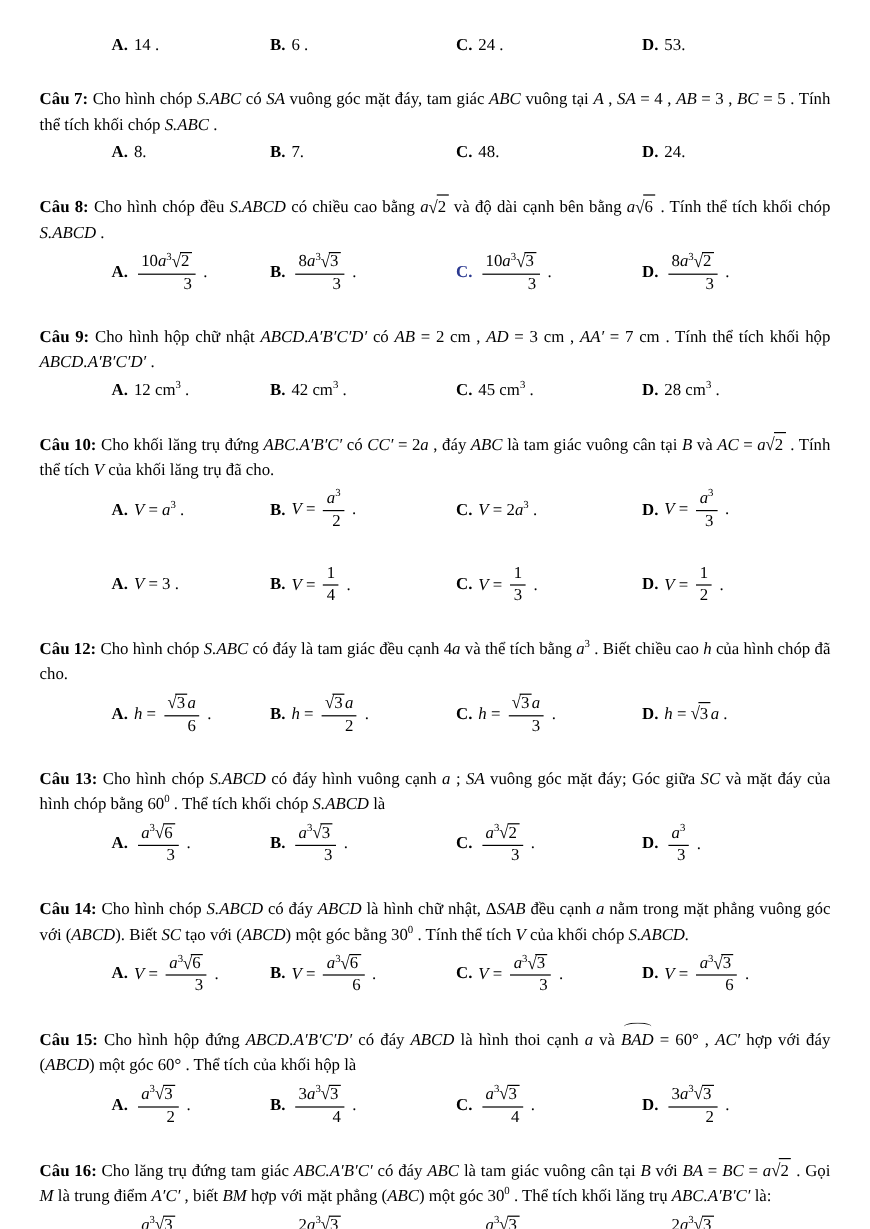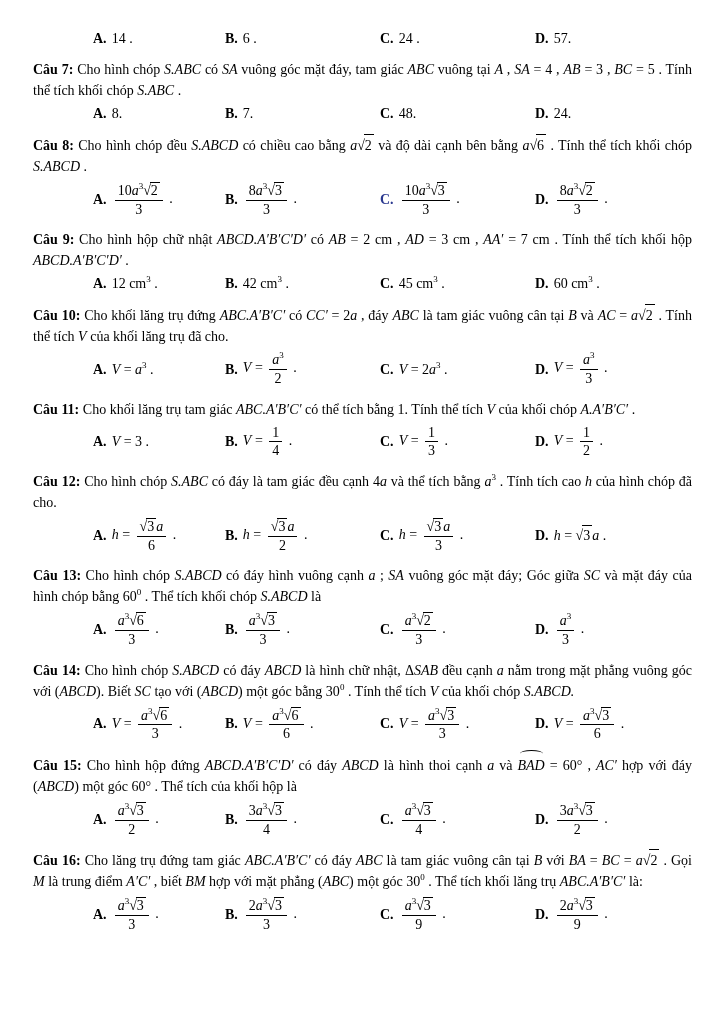--- a/index.html
+++ b/index.html
@@ -3,40 +3,40 @@
 <meta charset="utf-8">
 <style>
   html,body{margin:0;padding:0;}
   body{
     width:725px;height:1024px;background:#ffffff;color:#000;
     font-family:"Liberation Serif", serif;
     font-size:14px;
     overflow:hidden;
   }
   .page{padding:26px 33px 0 33px;}
-  .q{margin-top:10px;}
+  .q{margin-top:24px;}
   .q-body{text-align:justify;line-height:21px;margin:0;}
   .q-num{font-weight:bold;}
   .t{font-style:normal;}
   .m{font-style:italic;}
   sup{font-size:9px;line-height:0;vertical-align:super;}
   
   .opts-row{
     display:grid;
     grid-template-columns:132px 155px 155px auto;
     margin-left:60px;
     align-items:center;
     margin-top:3px;
     line-height:20px;
   }
   .opt{white-space:nowrap;display:flex;align-items:center;}
   .opt-label{font-weight:bold;margin-right:5px;}
   
   .frac{
-    display:inline-block;vertical-align:middle;text-align:center;
+    display:inline-block;vertical-align:middle;text-align:right;
     line-height:1.12;padding:0 2px;margin:2px 1px;
   }
   .frac .num{display:block;padding:0 3px 1px 3px;}
   .frac .den{display:block;border-top:1px solid #000;padding:1px 3px 0 3px;}
   
   .sqrt{white-space:nowrap;display:inline-block;}
   .sqrt .sign{display:inline-block;transform:scaleY(1.05);}
   .sqrt .rad{display:inline-block;border-top:1px solid #000;padding:0 2px 0 1px;margin-left:-1px;}
   
   .hat{position:relative;display:inline-block;padding-top:1px;}
@@ -58,21 +58,21 @@
       <div class="opt">
         <span class="opt-label">B.</span>
         <span class="opt-content"><span class="t">6 .</span></span>
       </div>
       <div class="opt">
         <span class="opt-label">C.</span>
         <span class="opt-content"><span class="t">24 .</span></span>
       </div>
       <div class="opt">
         <span class="opt-label">D.</span>
-        <span class="opt-content"><span class="t">57.</span></span>
+        <span class="opt-content"><span class="t">53.</span></span>
       </div>
     </div>
     <div class="q">
       <p class="q-body"><span class="q-num">Câu 7: </span><span class="t">Cho hình chóp </span><span class="m">S.ABC</span><span class="t"> có </span><span class="m">SA</span><span class="t"> vuông góc mặt đáy, tam giác </span><span class="m">ABC</span><span class="t"> vuông tại </span><span class="m">A</span><span class="t"> , </span><span class="m">SA</span><span class="t"> = 4 , </span><span class="m">AB</span><span class="t"> = 3 , </span><span class="m">BC</span><span class="t"> = 5 . Tính thể tích khối chóp </span><span class="m">S.ABC</span><span class="t"> .</span></p>
       <div class="opts-row">
         <div class="opt">
           <span class="opt-label">A.</span>
           <span class="opt-content"><span class="t">8.</span></span>
         </div>
         <div class="opt">
@@ -120,21 +120,21 @@
         <div class="opt">
           <span class="opt-label">B.</span>
           <span class="opt-content"><span class="t">42 cm</span><sup>3</sup><span class="t"> .</span></span>
         </div>
         <div class="opt">
           <span class="opt-label">C.</span>
           <span class="opt-content"><span class="t">45 cm</span><sup>3</sup><span class="t"> .</span></span>
         </div>
         <div class="opt">
           <span class="opt-label">D.</span>
-          <span class="opt-content"><span class="t">60 cm</span><sup>3</sup><span class="t"> .</span></span>
+          <span class="opt-content"><span class="t">28 cm</span><sup>3</sup><span class="t"> .</span></span>
         </div>
       </div>
     </div>
     <div class="q">
       <p class="q-body"><span class="q-num">Câu 10: </span><span class="t">Cho khối lăng trụ đứng </span><span class="m">ABC.A′B′C′</span><span class="t"> có </span><span class="m">CC′</span><span class="t"> = 2</span><span class="m">a</span><span class="t"> , đáy </span><span class="m">ABC</span><span class="t"> là tam giác vuông cân tại </span><span class="m">B</span><span class="t"> và </span><span class="m">AC</span><span class="t"> = </span><span class="m">a</span><span class="sqrt"><span class="sign">√</span><span class="rad"><span class="t">2</span></span></span><span class="t"> . Tính thể tích </span><span class="m">V</span><span class="t"> của khối lăng trụ đã cho.</span></p>
       <div class="opts-row">
         <div class="opt">
           <span class="opt-label">A.</span>
           <span class="opt-content"><span class="m">V</span><span class="t"> = </span><span class="m">a</span><sup>3</sup><span class="t"> .</span></span>
         </div>
@@ -146,42 +146,41 @@
           <span class="opt-label">C.</span>
           <span class="opt-content"><span class="m">V</span><span class="t"> = 2</span><span class="m">a</span><sup>3</sup><span class="t"> .</span></span>
         </div>
         <div class="opt">
           <span class="opt-label">D.</span>
           <span class="opt-content"><span class="m">V</span><span class="t"> = </span><span class="frac"><span class="num"><span class="m">a</span><sup>3</sup></span><span class="den"><span class="t">3</span></span></span><span class="t"> .</span></span>
         </div>
       </div>
     </div>
     <div class="q">
-      <p class="q-body"><span class="q-num">Câu 11: </span><span class="t">Cho khối lăng trụ tam giác </span><span class="m">ABC.A′B′C′</span><span class="t"> có thể tích bằng 1. Tính thể tích </span><span class="m">V</span><span class="t"> của khối chóp </span><span class="m">A.A′B′C′</span><span class="t"> .</span></p>
       <div class="opts-row">
         <div class="opt">
           <span class="opt-label">A.</span>
           <span class="opt-content"><span class="m">V</span><span class="t"> = 3 .</span></span>
         </div>
         <div class="opt">
           <span class="opt-label">B.</span>
           <span class="opt-content"><span class="m">V</span><span class="t"> = </span><span class="frac"><span class="num"><span class="t">1</span></span><span class="den"><span class="t">4</span></span></span><span class="t"> .</span></span>
         </div>
         <div class="opt">
           <span class="opt-label">C.</span>
           <span class="opt-content"><span class="m">V</span><span class="t"> = </span><span class="frac"><span class="num"><span class="t">1</span></span><span class="den"><span class="t">3</span></span></span><span class="t"> .</span></span>
         </div>
         <div class="opt">
           <span class="opt-label">D.</span>
           <span class="opt-content"><span class="m">V</span><span class="t"> = </span><span class="frac"><span class="num"><span class="t">1</span></span><span class="den"><span class="t">2</span></span></span><span class="t"> .</span></span>
         </div>
       </div>
     </div>
     <div class="q">
-      <p class="q-body"><span class="q-num">Câu 12: </span><span class="t">Cho hình chóp </span><span class="m">S.ABC</span><span class="t"> có đáy là tam giác đều cạnh 4</span><span class="m">a</span><span class="t"> và thể tích bằng </span><span class="m">a</span><sup>3</sup><span class="t"> . Tính tích cao </span><span class="m">h</span><span class="t"> của hình chóp đã cho.</span></p>
+      <p class="q-body"><span class="q-num">Câu 12: </span><span class="t">Cho hình chóp </span><span class="m">S.ABC</span><span class="t"> có đáy là tam giác đều cạnh 4</span><span class="m">a</span><span class="t"> và thể tích bằng </span><span class="m">a</span><sup>3</sup><span class="t"> . Biết chiều cao </span><span class="m">h</span><span class="t"> của hình chóp đã cho.</span></p>
       <div class="opts-row">
         <div class="opt">
           <span class="opt-label">A.</span>
           <span class="opt-content"><span class="m">h</span><span class="t"> = </span><span class="frac"><span class="num"><span class="sqrt"><span class="sign">√</span><span class="rad"><span class="t">3</span></span></span><span class="m">a</span></span><span class="den"><span class="t">6</span></span></span><span class="t"> .</span></span>
         </div>
         <div class="opt">
           <span class="opt-label">B.</span>
           <span class="opt-content"><span class="m">h</span><span class="t"> = </span><span class="frac"><span class="num"><span class="sqrt"><span class="sign">√</span><span class="rad"><span class="t">3</span></span></span><span class="m">a</span></span><span class="den"><span class="t">2</span></span></span><span class="t"> .</span></span>
         </div>
         <div class="opt">

